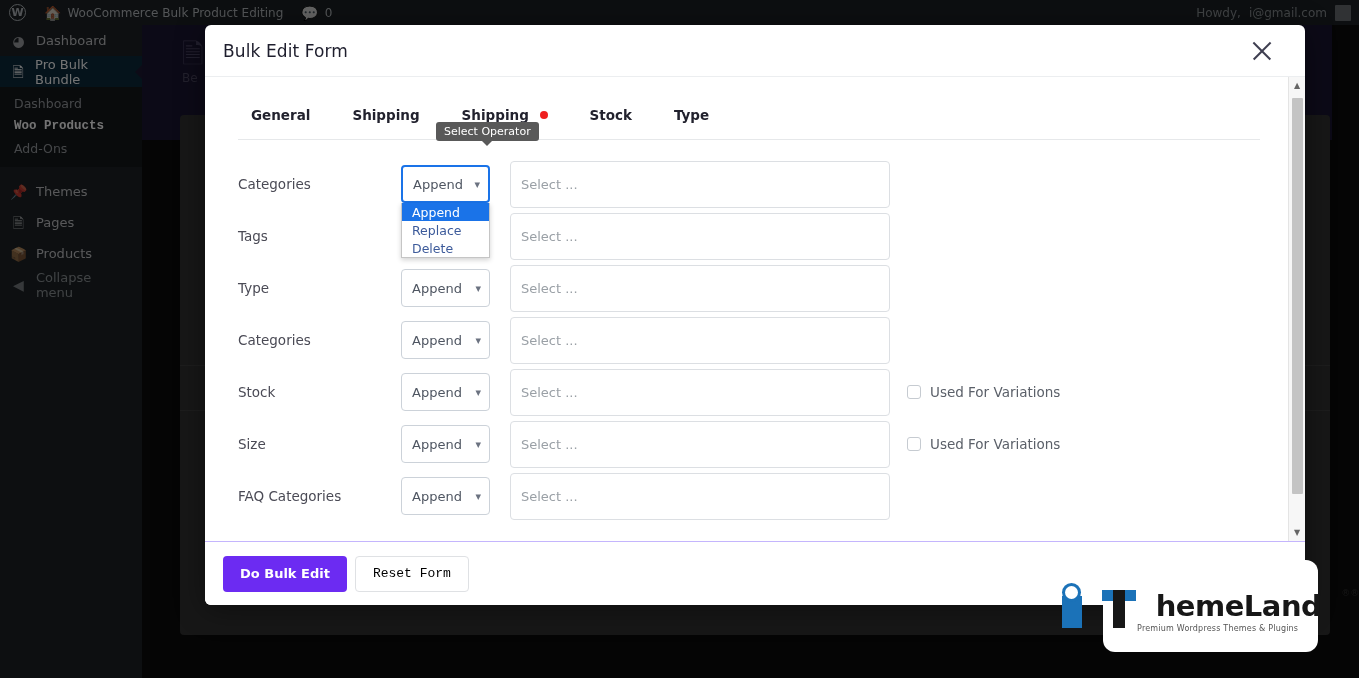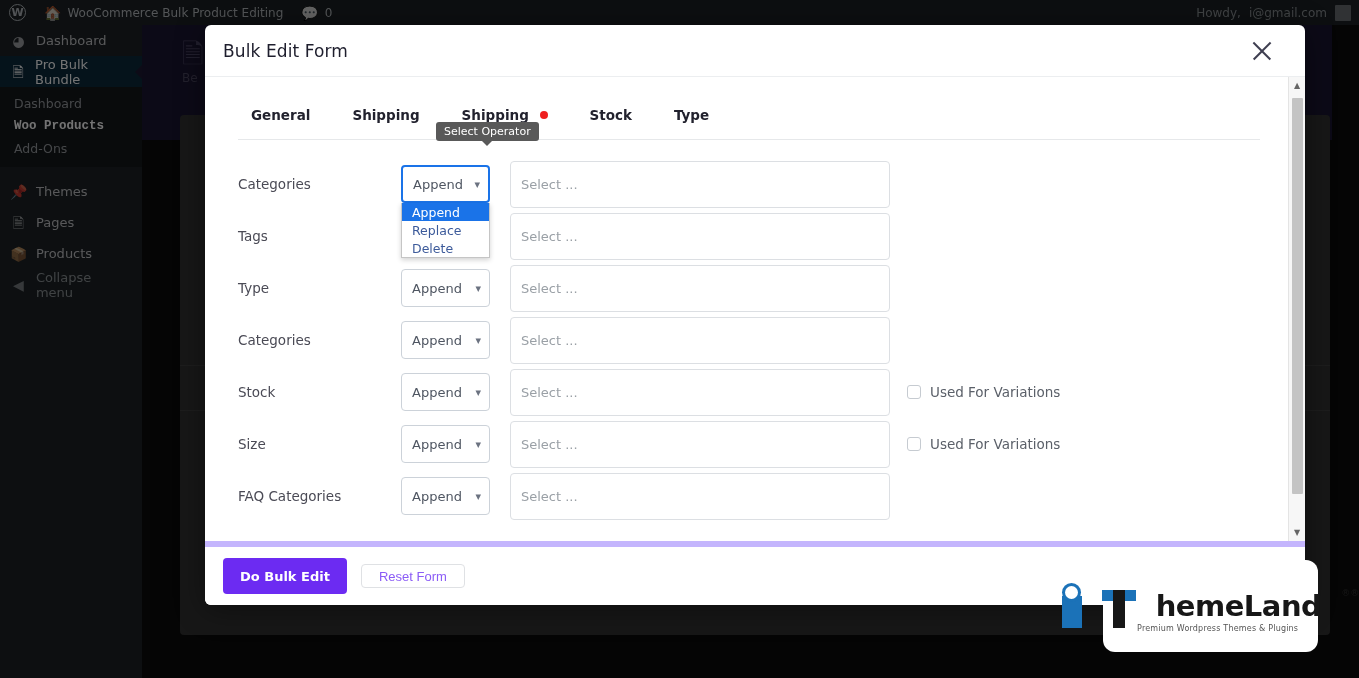--- a/index.html
+++ b/index.html
@@ -162,31 +162,31 @@
   
   .mscroll {
     position: absolute; right: 0; top: 0; width: 17px; height: 100%;
     background: #f7f7f7; border-left: 1px solid #e4e4e4; z-index: 20;
   }
   .mscroll .arrow { height: 17px; display: flex; align-items: center; justify-content: center; color: #666; font-size: 8px; }
   .mscroll .arrow.bot { position: absolute; bottom: 0; left: 0; right: 0; }
   .mscroll .thumb { position: absolute; left: 3px; top: 21px; width: 11px; height: 396px; background: #c4c4c4; border-radius: 1px; }
 
   .modal-foot {
-    flex: 0 0 64px; height: 64px; display: flex; align-items: center; gap: 14px;
-    padding: 0 28px 0 18px; border-top: 6px solid #c4b5fd; background: #fff;
+    flex: 0 0 64px; height: 64px; display: flex; align-items: center; gap: 8px;
+    padding: 0 28px 0 18px; border-top: 1px solid #c4b5fd; background: #fff;
   }
   .btn-primary {
     background: #6c2bf2; color: #fff; border: none; border-radius: 4px;
     height: 36px; padding: 0 17px; font-size: 13px; font-weight: bold; cursor: pointer;
     font-family: inherit;
   }
   .btn-ghost {
-    background: #fff; color: #8b5cf6; border: 1px solid #dfe1e4; border-radius: 4px;
-    height: 24px; padding: 0 17px; font-size: 13px; cursor: pointer; font-family: Liberation Sans, sans-serif;
+    background: #fff; color: #000000; border: 1px solid #dfe1e4; border-radius: 4px;
+    height: 36px; padding: 0 17px; font-size: 13px; cursor: pointer; font-family: Liberation Mono, monospace;
   }
 
   
   .logo-badge {
     position: absolute; left: 1103px; top: 560px; width: 215px; height: 92px;
     background: #fff; border-radius: 12px; z-index: 12;
     display: flex; align-items: center; justify-content: center;
   }
   .logo-inner { display: flex; align-items: flex-start; gap: 20px; }
   .logo-i { position: relative; width: 20px; height: 44px; }

